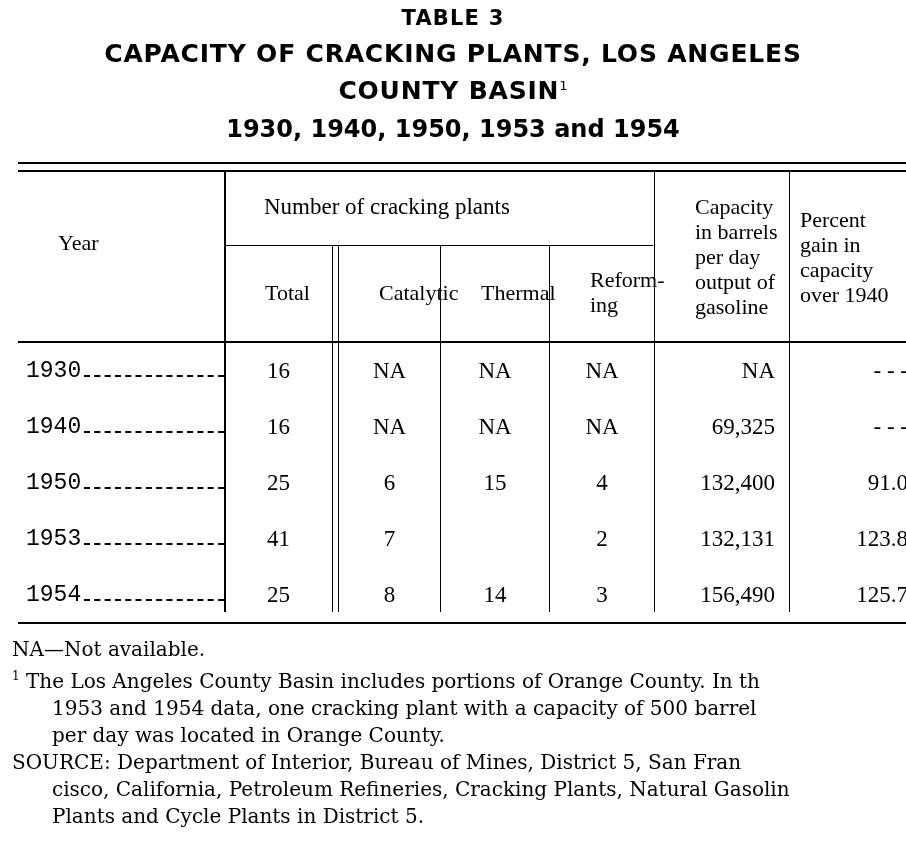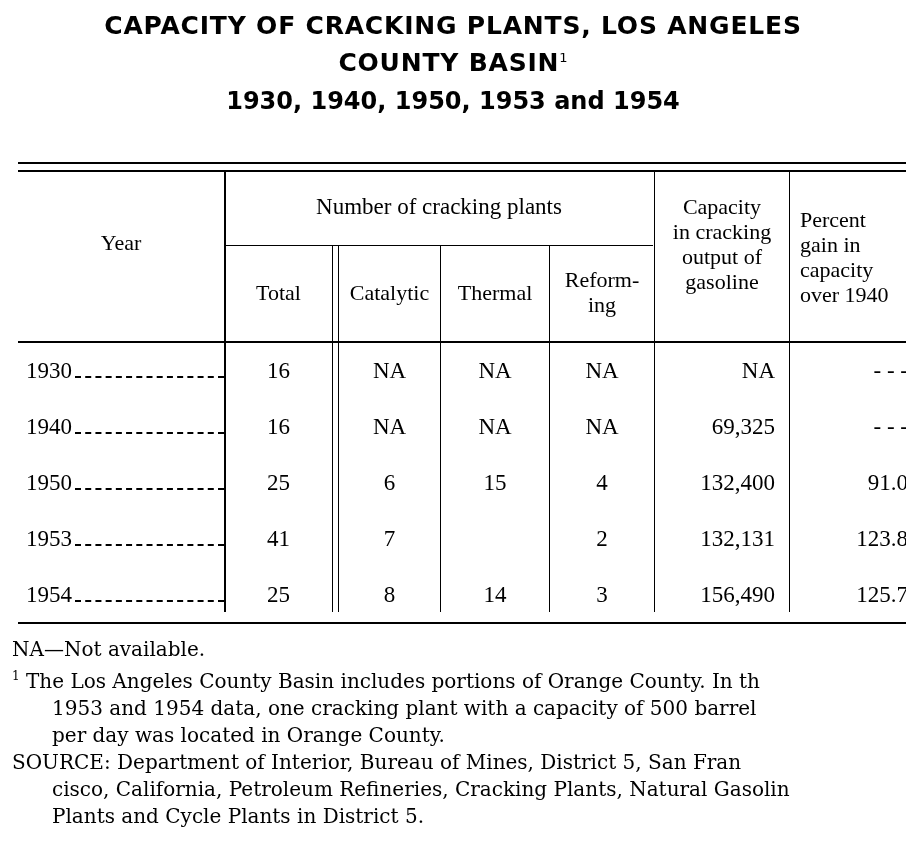--- a/index.html
+++ b/index.html
@@ -97,23 +97,24 @@
   .v-ther    { left: 531px; }
   .v-ref     { left: 636px; }
   .v-cap     { left: 771px; }
 
   
   .vline.sub { top: 86px; height: 366px; }
 
   
   .hdr {
     position: absolute;
-    text-align: center;
+    text-align: left;
     font-size: 22px;
     line-height: 25px;
+    padding-left: 40px;
   }
   .hdr-year {
     left: 0; top: 70px; width: 206px;
   }
   .hdr-span {
     left: 206px; top: 34px; width: 430px;
     font-size: 23px;
   }
   .hdr-total    { left: 207px;  top: 120px; width: 107px; }
   .hdr-cat      { left: 321px;  top: 120px; width: 101px; }
@@ -141,21 +142,21 @@
     top: 0;
     text-align: center;
     line-height: 30px;
   }
   .c-year {
     left: 8px; width: 198px;
     text-align: left;
     display: flex;
     align-items: baseline;
   }
-  .c-year .yr-label { white-space: nowrap; }
+  .c-year .yr-label { white-space: nowrap; font-family: Liberation Mono, monospace; }
   .c-year .leader {
     flex: 1 1 auto;
     border-bottom: 2px dashed #000;
     margin-left: 3px;
     margin-bottom: 4px;
     height: 14px;
   }
   .c-total { left: 207px;  width: 107px; }
   .c-cat   { left: 321px;  width: 101px; }
   .c-ther  { left: 423px;  width: 108px; }
@@ -179,20 +180,21 @@
   .fn-indent { padding-left: 40px; }
   .fn-sup {
     font-size: 12px;
     vertical-align: super;
   }
 </style>
 </head>
 <body>
 
 <div class="title-block">
+  <div class="table-number">TABLE 3</div>
   <div class="table-title">
     <div>CAPACITY OF CRACKING PLANTS, LOS ANGELES</div>
     <div><span>COUNTY BASIN</span><span class="title-sup">1</span></div>
   </div>
   <div class="table-subtitle">1930, 1940, 1950, 1953 and 1954</div>
 </div>
 
 <div class="table-wrap">
 
   <div class="rule rule-top-a"></div>
@@ -213,21 +215,22 @@
   <div class="hdr hdr-span">Number of cracking plants</div>
   <div class="hdr hdr-total">Total</div>
   <div class="hdr hdr-cat">Catalytic</div>
   <div class="hdr hdr-ther">Thermal</div>
   <div class="hdr hdr-ref">
     <div>Reform-</div>
     <div>ing</div>
   </div>
   <div class="hdr hdr-cap">
     <div>Capacity</div>
-    <div>in cracking</div>
+    <div>in barrels</div>
+    <div>per day</div>
     <div>output of</div>
     <div>gasoline</div>
   </div>
   <div class="hdr hdr-pct">
     <div>Percent</div>
     <div>gain in</div>
     <div>capacity</div>
     <div>over 1940</div>
   </div>
 

